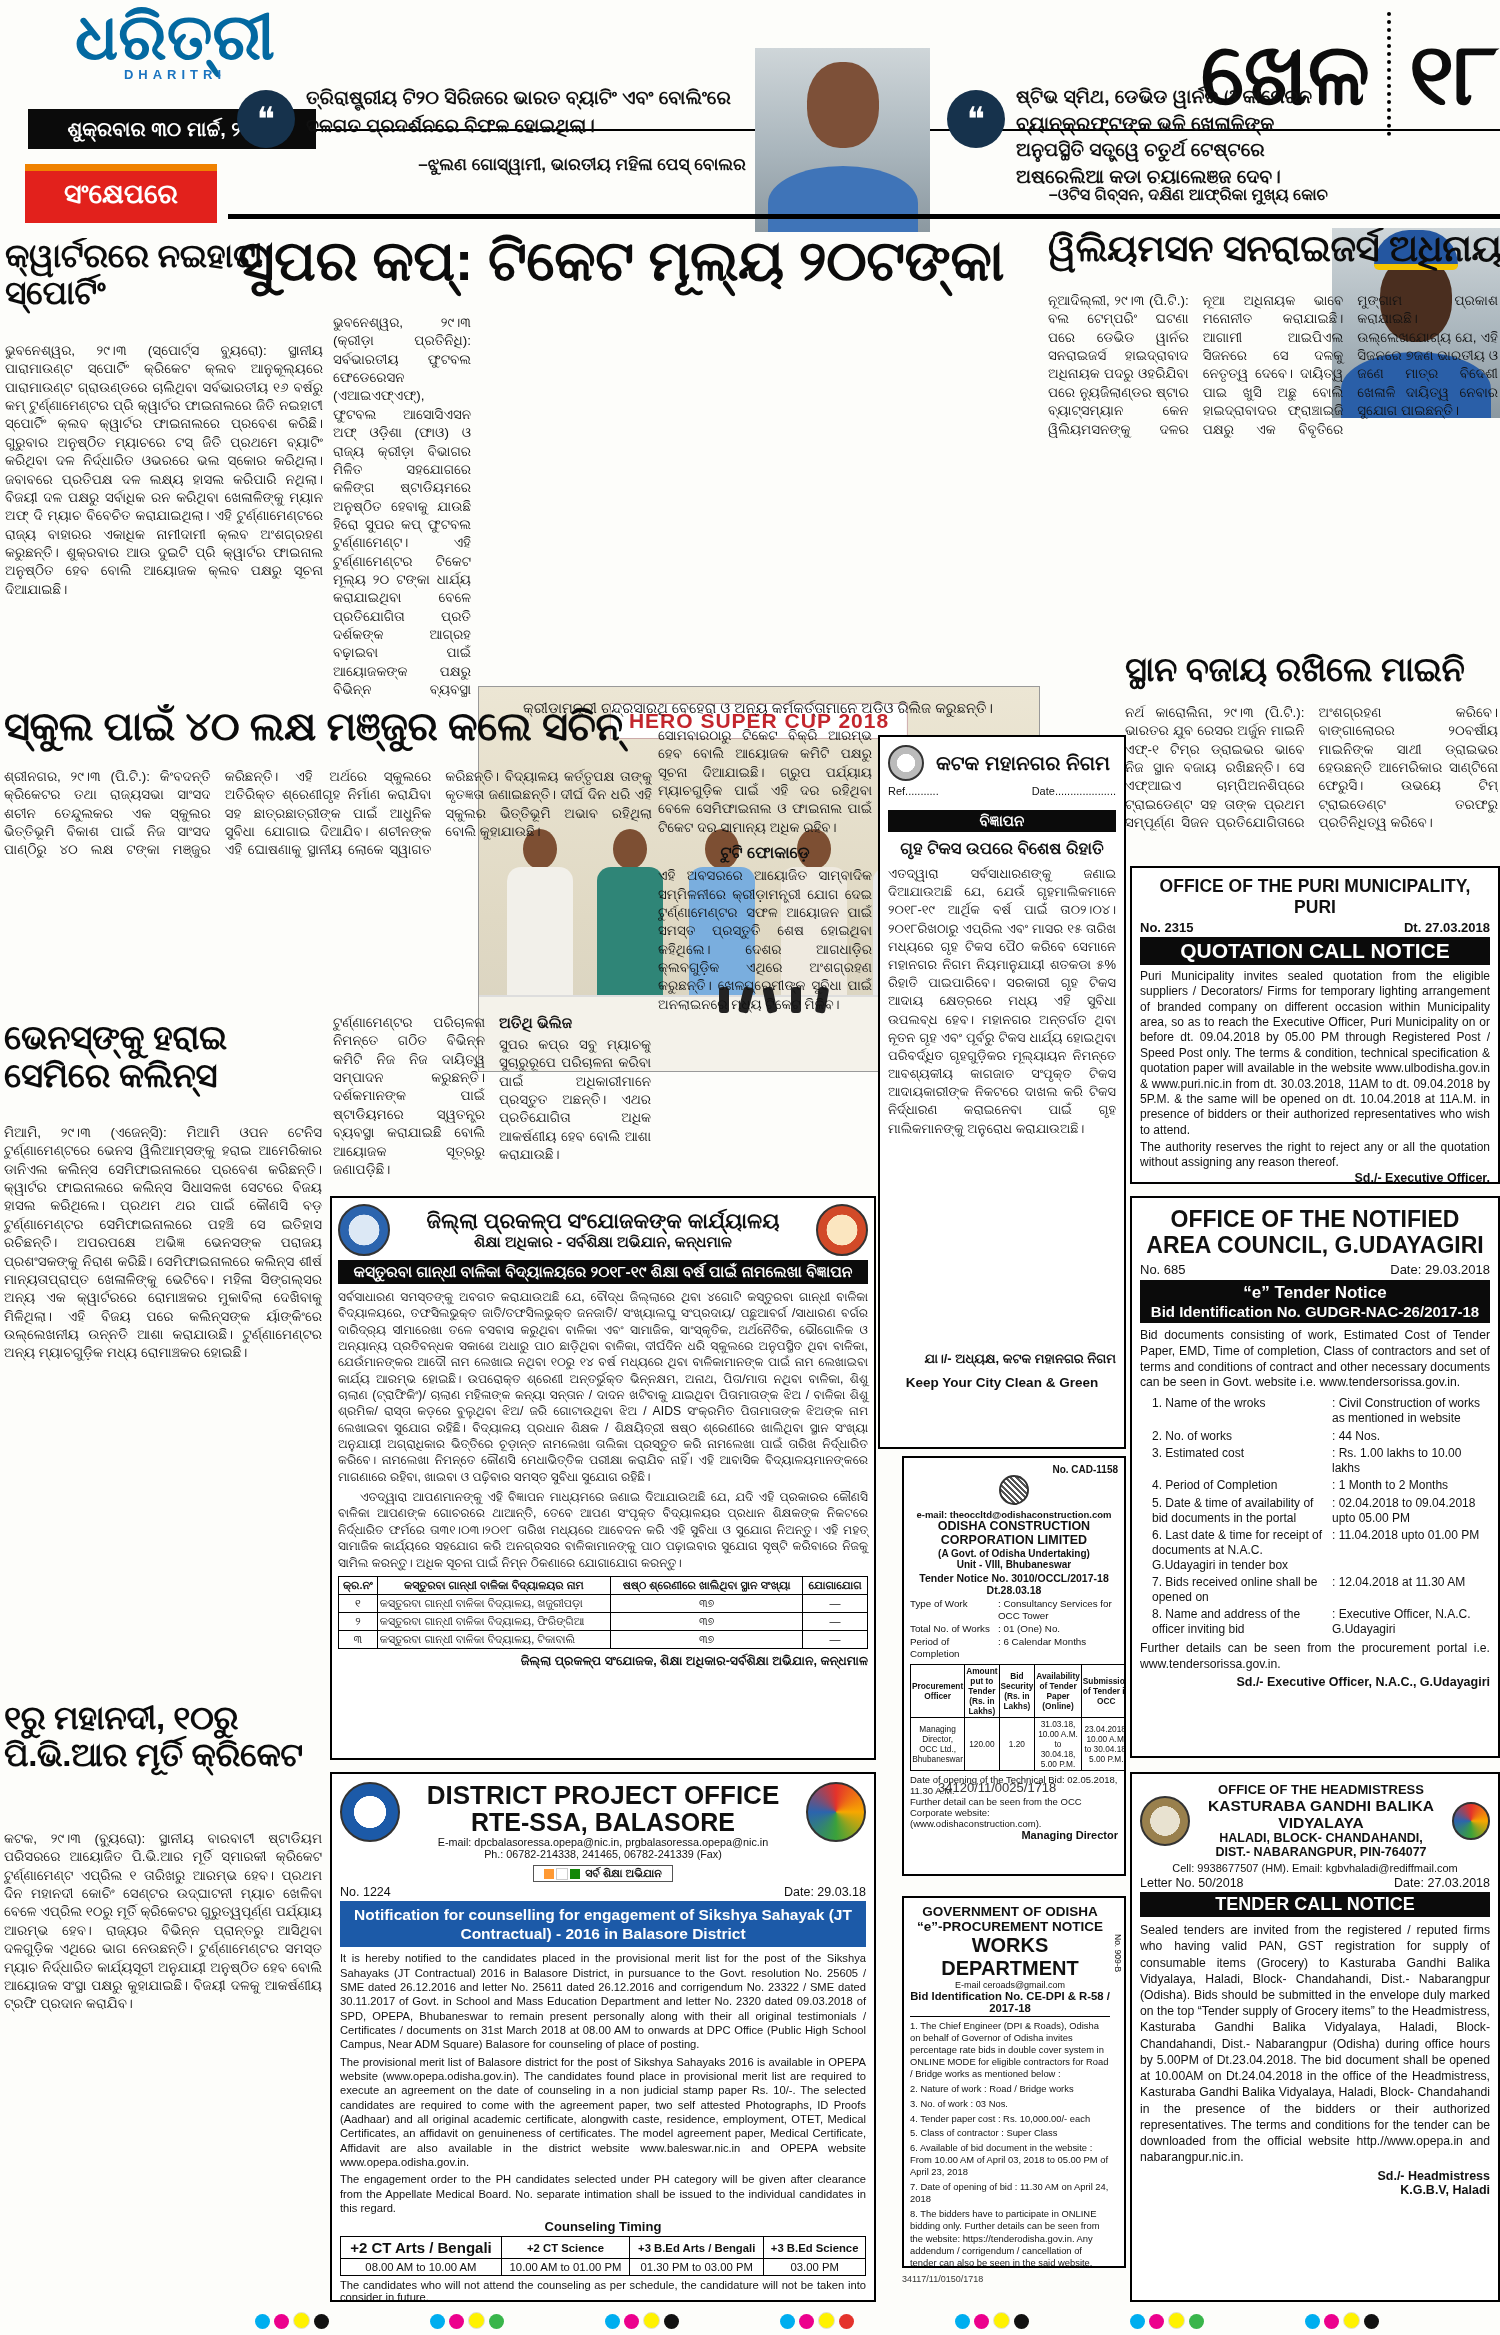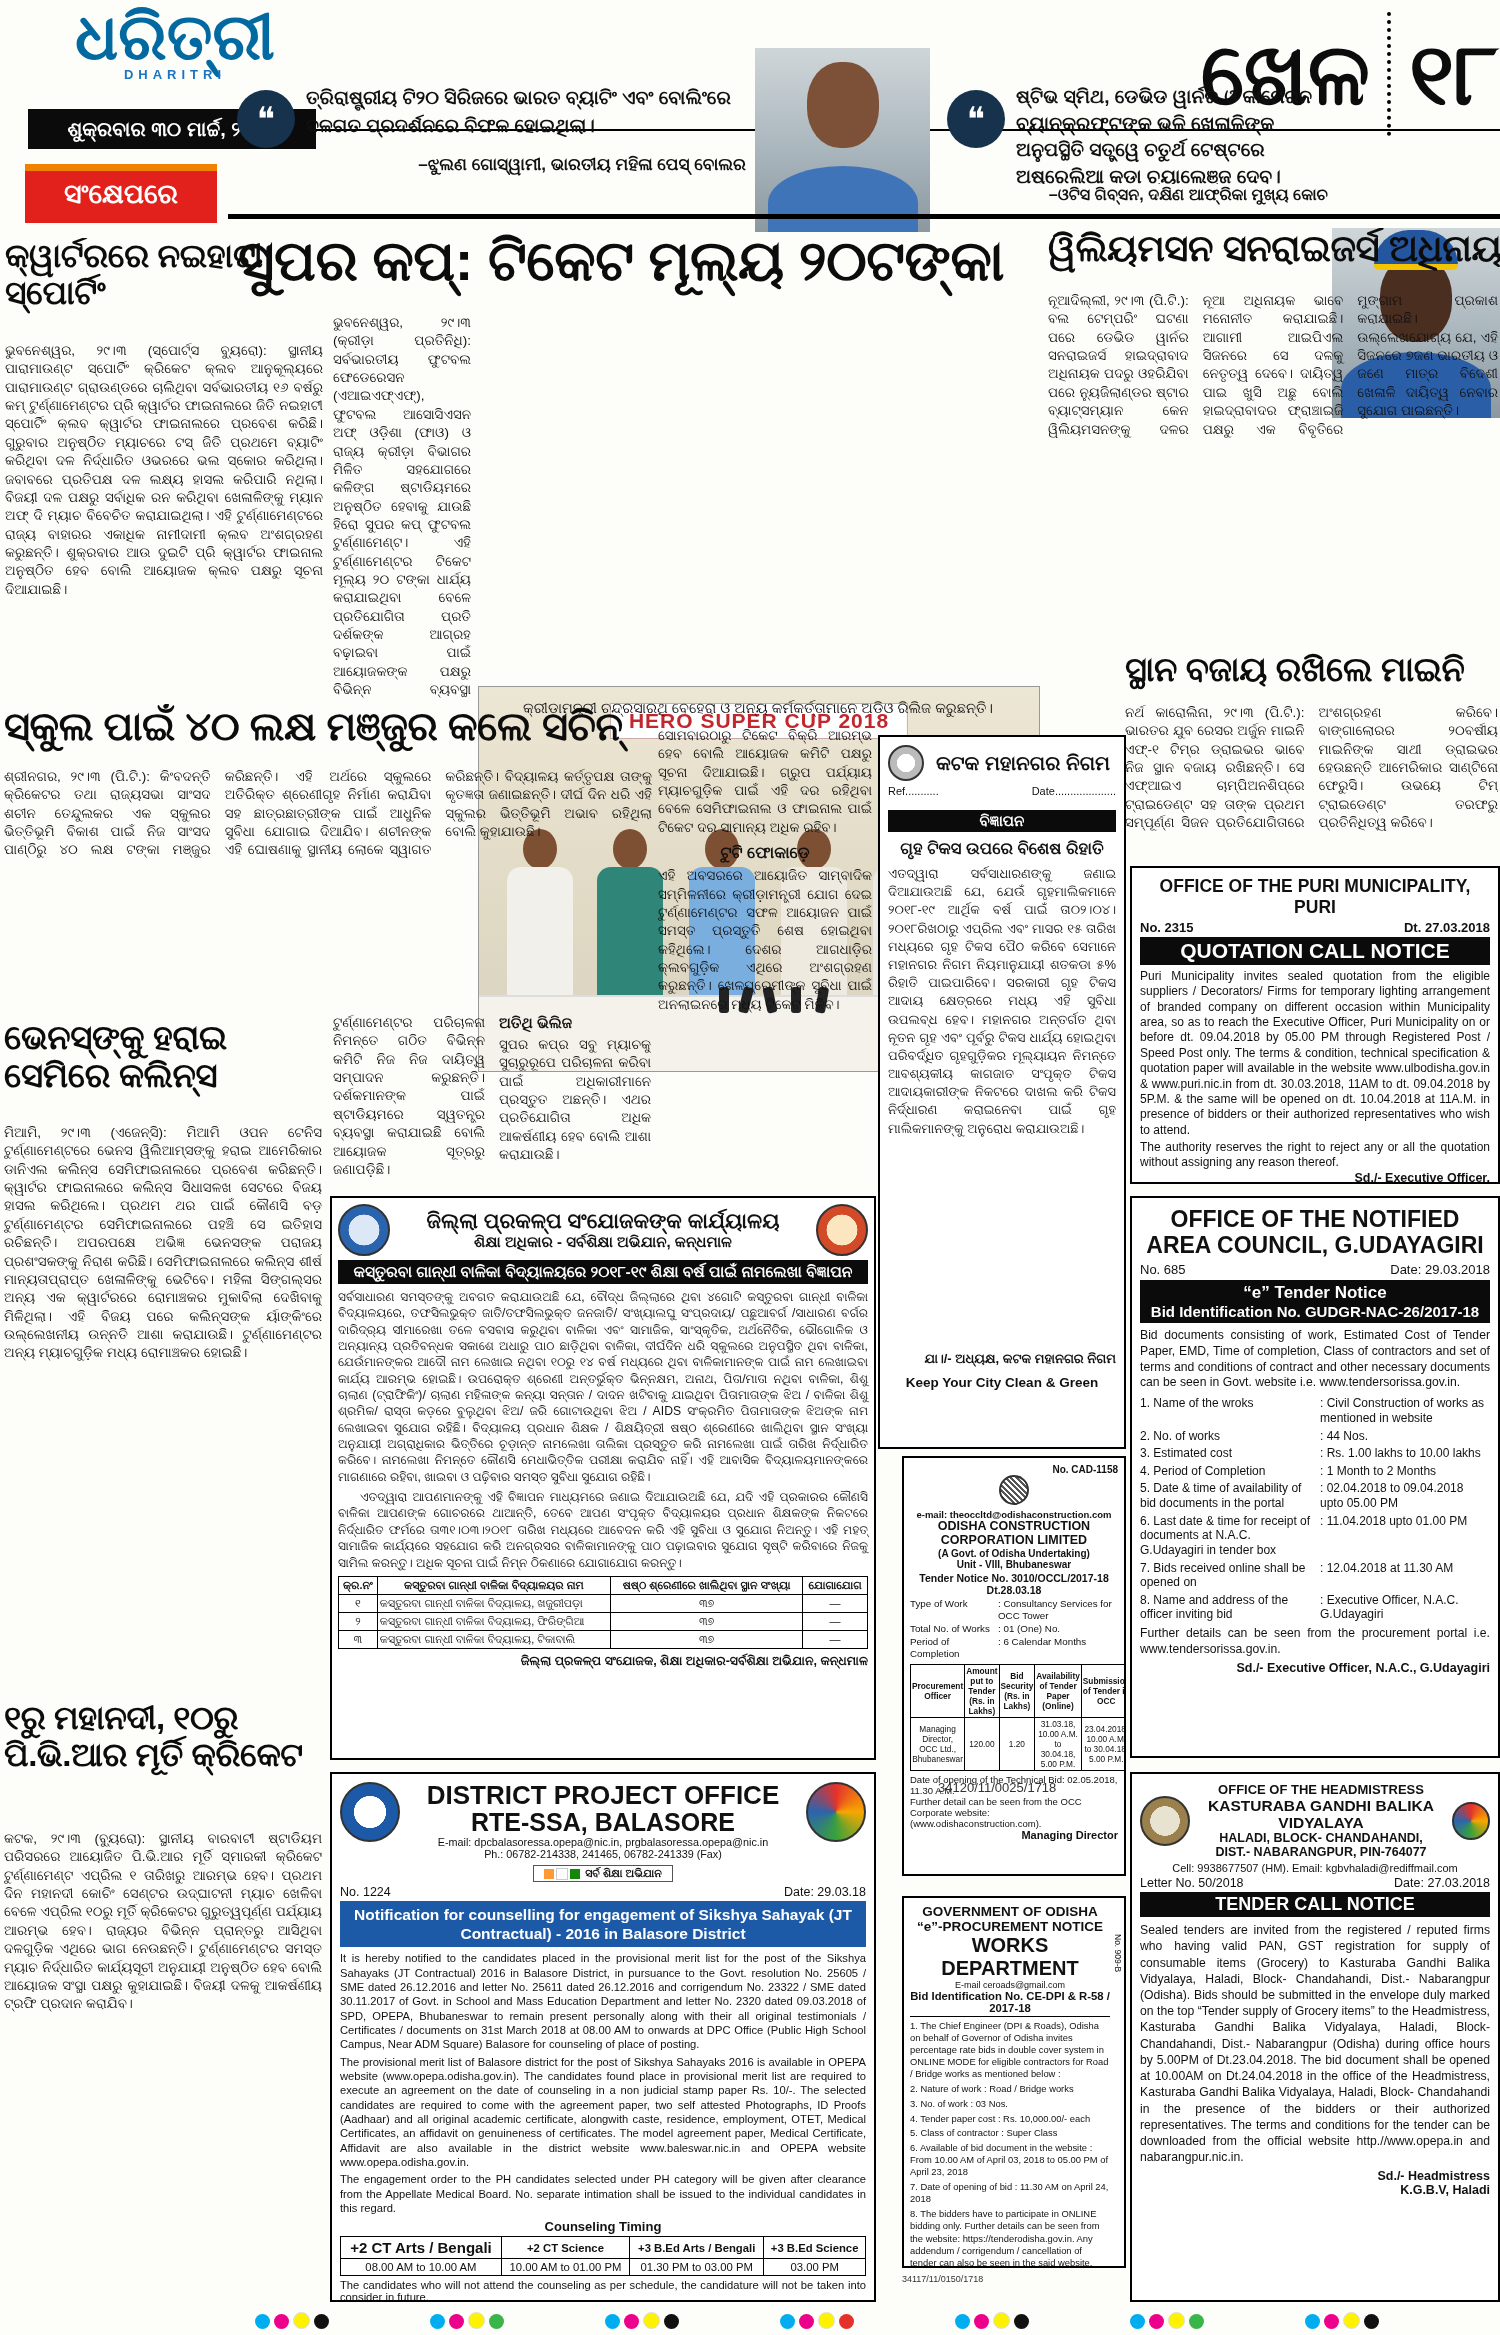--- a/index.html
+++ b/index.html
@@ -179,21 +179,21 @@
     <div class="b ctr" style="font-size:23px;line-height:1.15;">AREA COUNCIL, G.UDAYAGIRI</div>
     <div style="display:flex;justify-content:space-between;font-size:13px;margin:3px 0;">
       <span>No. 685</span>
       <span>Date: 29.03.2018</span>
     </div>
     <div class="bbar" style="padding:3px 0;">
       <div style="font-size:17px;">“e” Tender Notice</div>
       <div style="font-size:15px;">Bid Identification No. GUDGR-NAC-26/2017-18</div>
     </div>
     <div class="jt" style="font-size:12.2px;line-height:1.3;margin-top:5px;">Bid documents consisting of work, Estimated Cost of Tender Paper, EMD, Time of completion, Class of contractors and set of terms and conditions of contract and other necessary documents can be seen in Govt. website i.e. www.tendersorissa.gov.in.</div>
-    <div style="margin-top:5px;">
+    <div style="margin-top:5px;margin-left:12px;">
       <div class="gitem">
           <span class="gnumlab">1.  Name of the wroks</span>
           <span class="gval">:  Civil Construction of works as mentioned in website</span>
         </div>
       <div class="gitem">
           <span class="gnumlab">2.  No. of works</span>
           <span class="gval">:  44 Nos.</span>
         </div>
       <div class="gitem">
           <span class="gnumlab">3.  Estimated cost</span>

